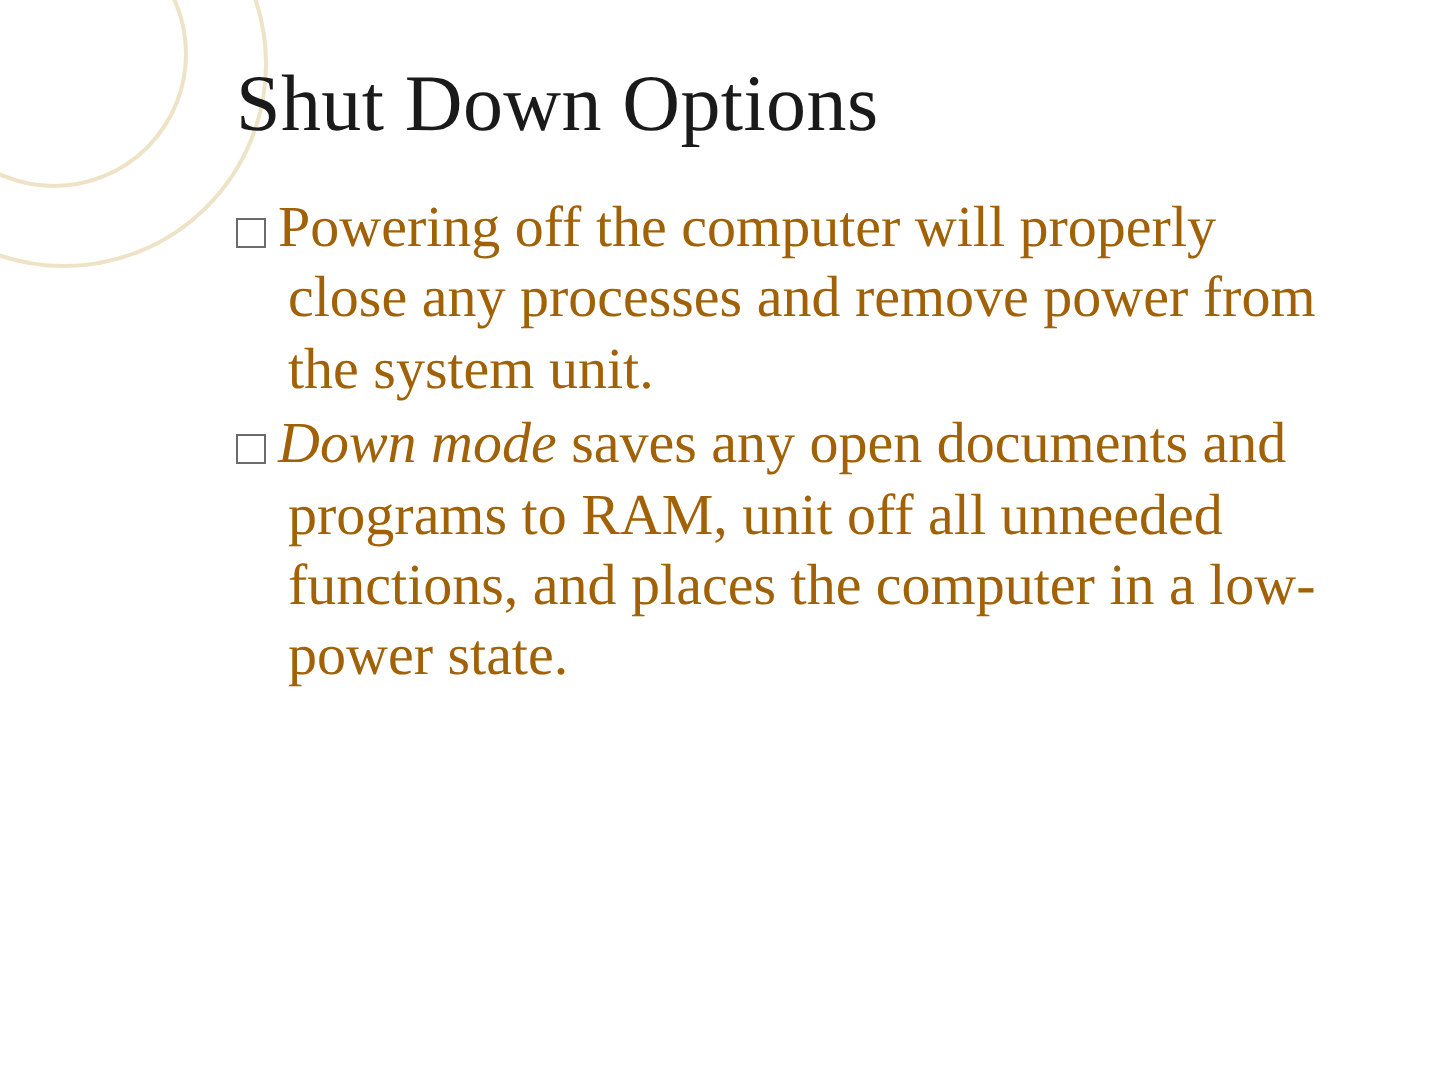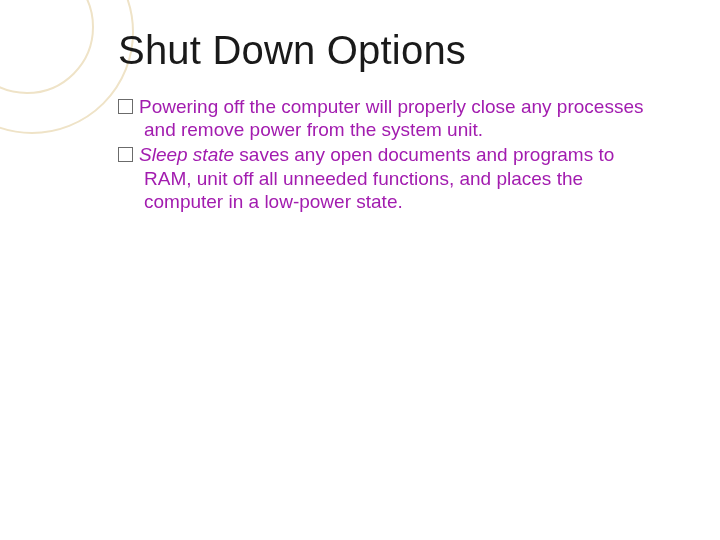--- a/index.html
+++ b/index.html
@@ -30,32 +30,33 @@
     height: 130px;
     border: 2px solid #efe3c7;
     border-radius: 50%;
   }
   .slide {
     position: relative;
     padding: 28px 60px 0 118px;
     box-sizing: border-box;
     width: 100%;
     height: 100%;
+    font-family: Liberation Serif, serif;
   }
   .title {
     font-size: 40px;
     color: #1a1a1a;
     margin: 0 0 22px 0;
     font-weight: normal;
     letter-spacing: 0.2px;
   }
   .body {
-    font-size: 19px;
+    font-size: 29px;
     line-height: 1.22;
-    color: #a21caf;
+    color: #a16207;
   }
   .body p {
     margin: 0 0 2px 0;
     text-indent: -26px;
     padding-left: 26px;
   }
   .box {
     display: inline-block;
     width: 15px;
     height: 15px;
@@ -76,18 +77,18 @@
 
 <div class="slide">
   <h1 class="title">Shut Down Options</h1>
   <div class="body">
 
     <p>
       <span class="box"></span><span>Powering</span><span> off the computer will properly close any processes and remove power from the system unit.</span>
     </p>
 
     <p>
-      <span class="box"></span><span class="italic">Sleep state</span><span> saves any open documents and programs to RAM, unit off all unneeded functions, and places the computer in a low-power state.</span>
+      <span class="box"></span><span class="italic">Down mode</span><span> saves any open documents and programs to RAM, unit off all unneeded functions, and places the computer in a low-power state.</span>
     </p>
 
 
   </div>
 </div>
 
 </body></html>

